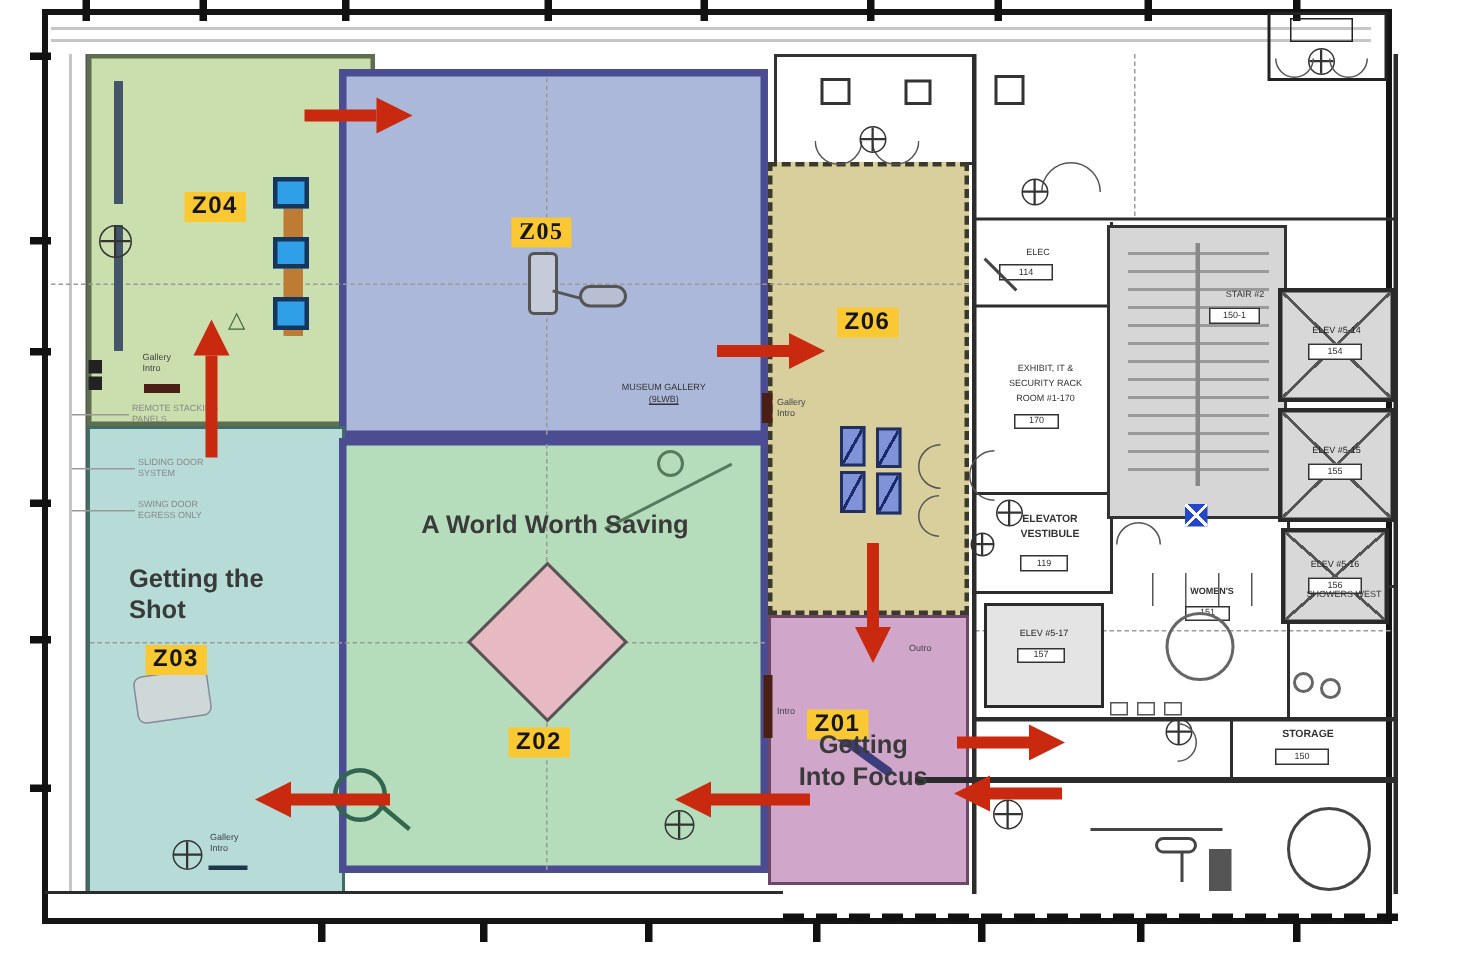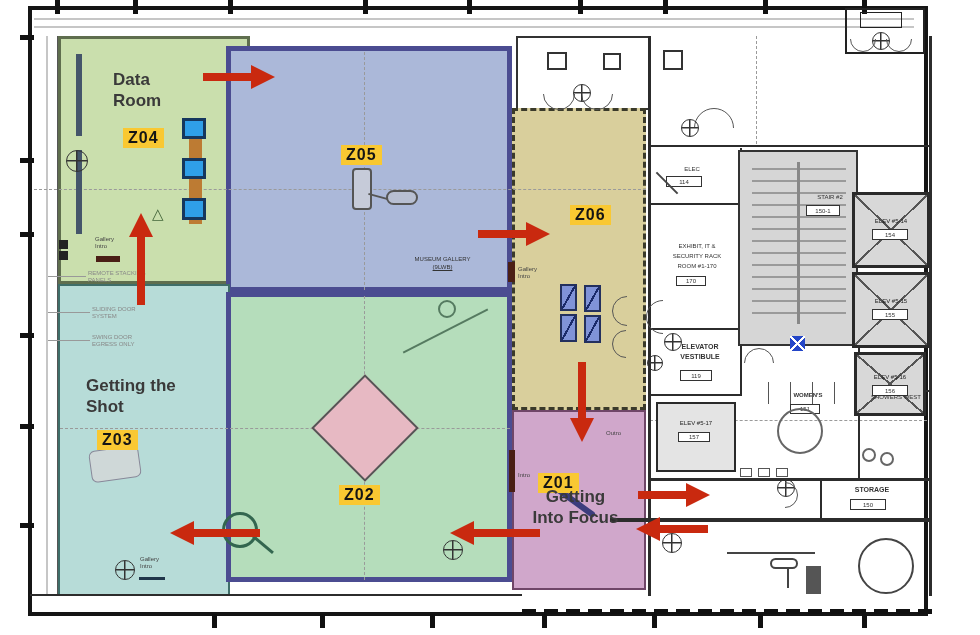--- a/index.html
+++ b/index.html
@@ -238,26 +238,26 @@
   <div class="abs" style="left:398px;top:330px;width:95px;height:2px;background:#557a60;transform:rotate(-27deg);"></div>
   <div class="circle" style="left:438px;top:300px;width:18px;height:18px;border-color:#557a60;"></div>
 
   <div class="abs" style="left:327px;top:390px;width:76px;height:76px;background:#e7b9c3;border:2px solid #555;transform:rotate(45deg);box-sizing:border-box;"></div>
 
   <div class="bar" style="left:509px;top:450px;width:6px;height:42px;"></div>
   <div class="tiny" style="left:518px;top:472px;width:26px;color:#444;">Intro</div>
   <div class="tiny" style="left:606px;top:430px;width:28px;color:#444;">Outro</div>
   <div class="abs" style="left:542px;top:496px;width:58px;height:6px;background:#3c3d7d;border-radius:3px;transform:rotate(36deg);"></div>
 
-  <div class="zlabel" style="left:113px;top:70px;width:75px;">Data Room</div>
   <div class="badge" style="left:123px;top:128px;">Z04</div>
-  <div class="badge" style="left:341px;top:145px;">Z05</div>
-  <div class="badge" style="left:570px;top:205px;">Z06</div>
+  <div class="badge" style="left:341px;top:145px;font-family:Liberation Serif, serif;">Z05</div>
+  <div class="badge" style="left:558px;top:205px;">Z06</div>
   <div class="zlabel" style="left:86px;top:376px;width:115px;">Getting the Shot</div>
   <div class="badge" style="left:97px;top:430px;">Z03</div>
+  <div class="zlabel center" style="left:240px;top:340px;width:260px;">A World Worth Saving</div>
   <div class="badge" style="left:339px;top:485px;">Z02</div>
   <div class="badge" style="left:538px;top:473px;">Z01</div>
   <div class="zlabel center" style="left:528px;top:487px;width:95px;">Getting Into Focus</div>
 
   <div class="arr" style="left:203px;top:65px;width:72px;height:24px;">
     <div class="shaft" style="left:0;top:8px;width:48px;height:8px;"></div>
     <div class="tri" style="left:48px;top:0;border-top:12px solid transparent;border-bottom:12px solid transparent;border-left:24px solid #c9290f;"></div>
   </div>
   <div class="arr" style="left:129px;top:213px;width:24px;height:92px;">
     <div class="tri" style="left:0;top:0;border-left:12px solid transparent;border-right:12px solid transparent;border-bottom:24px solid #c9290f;"></div>

